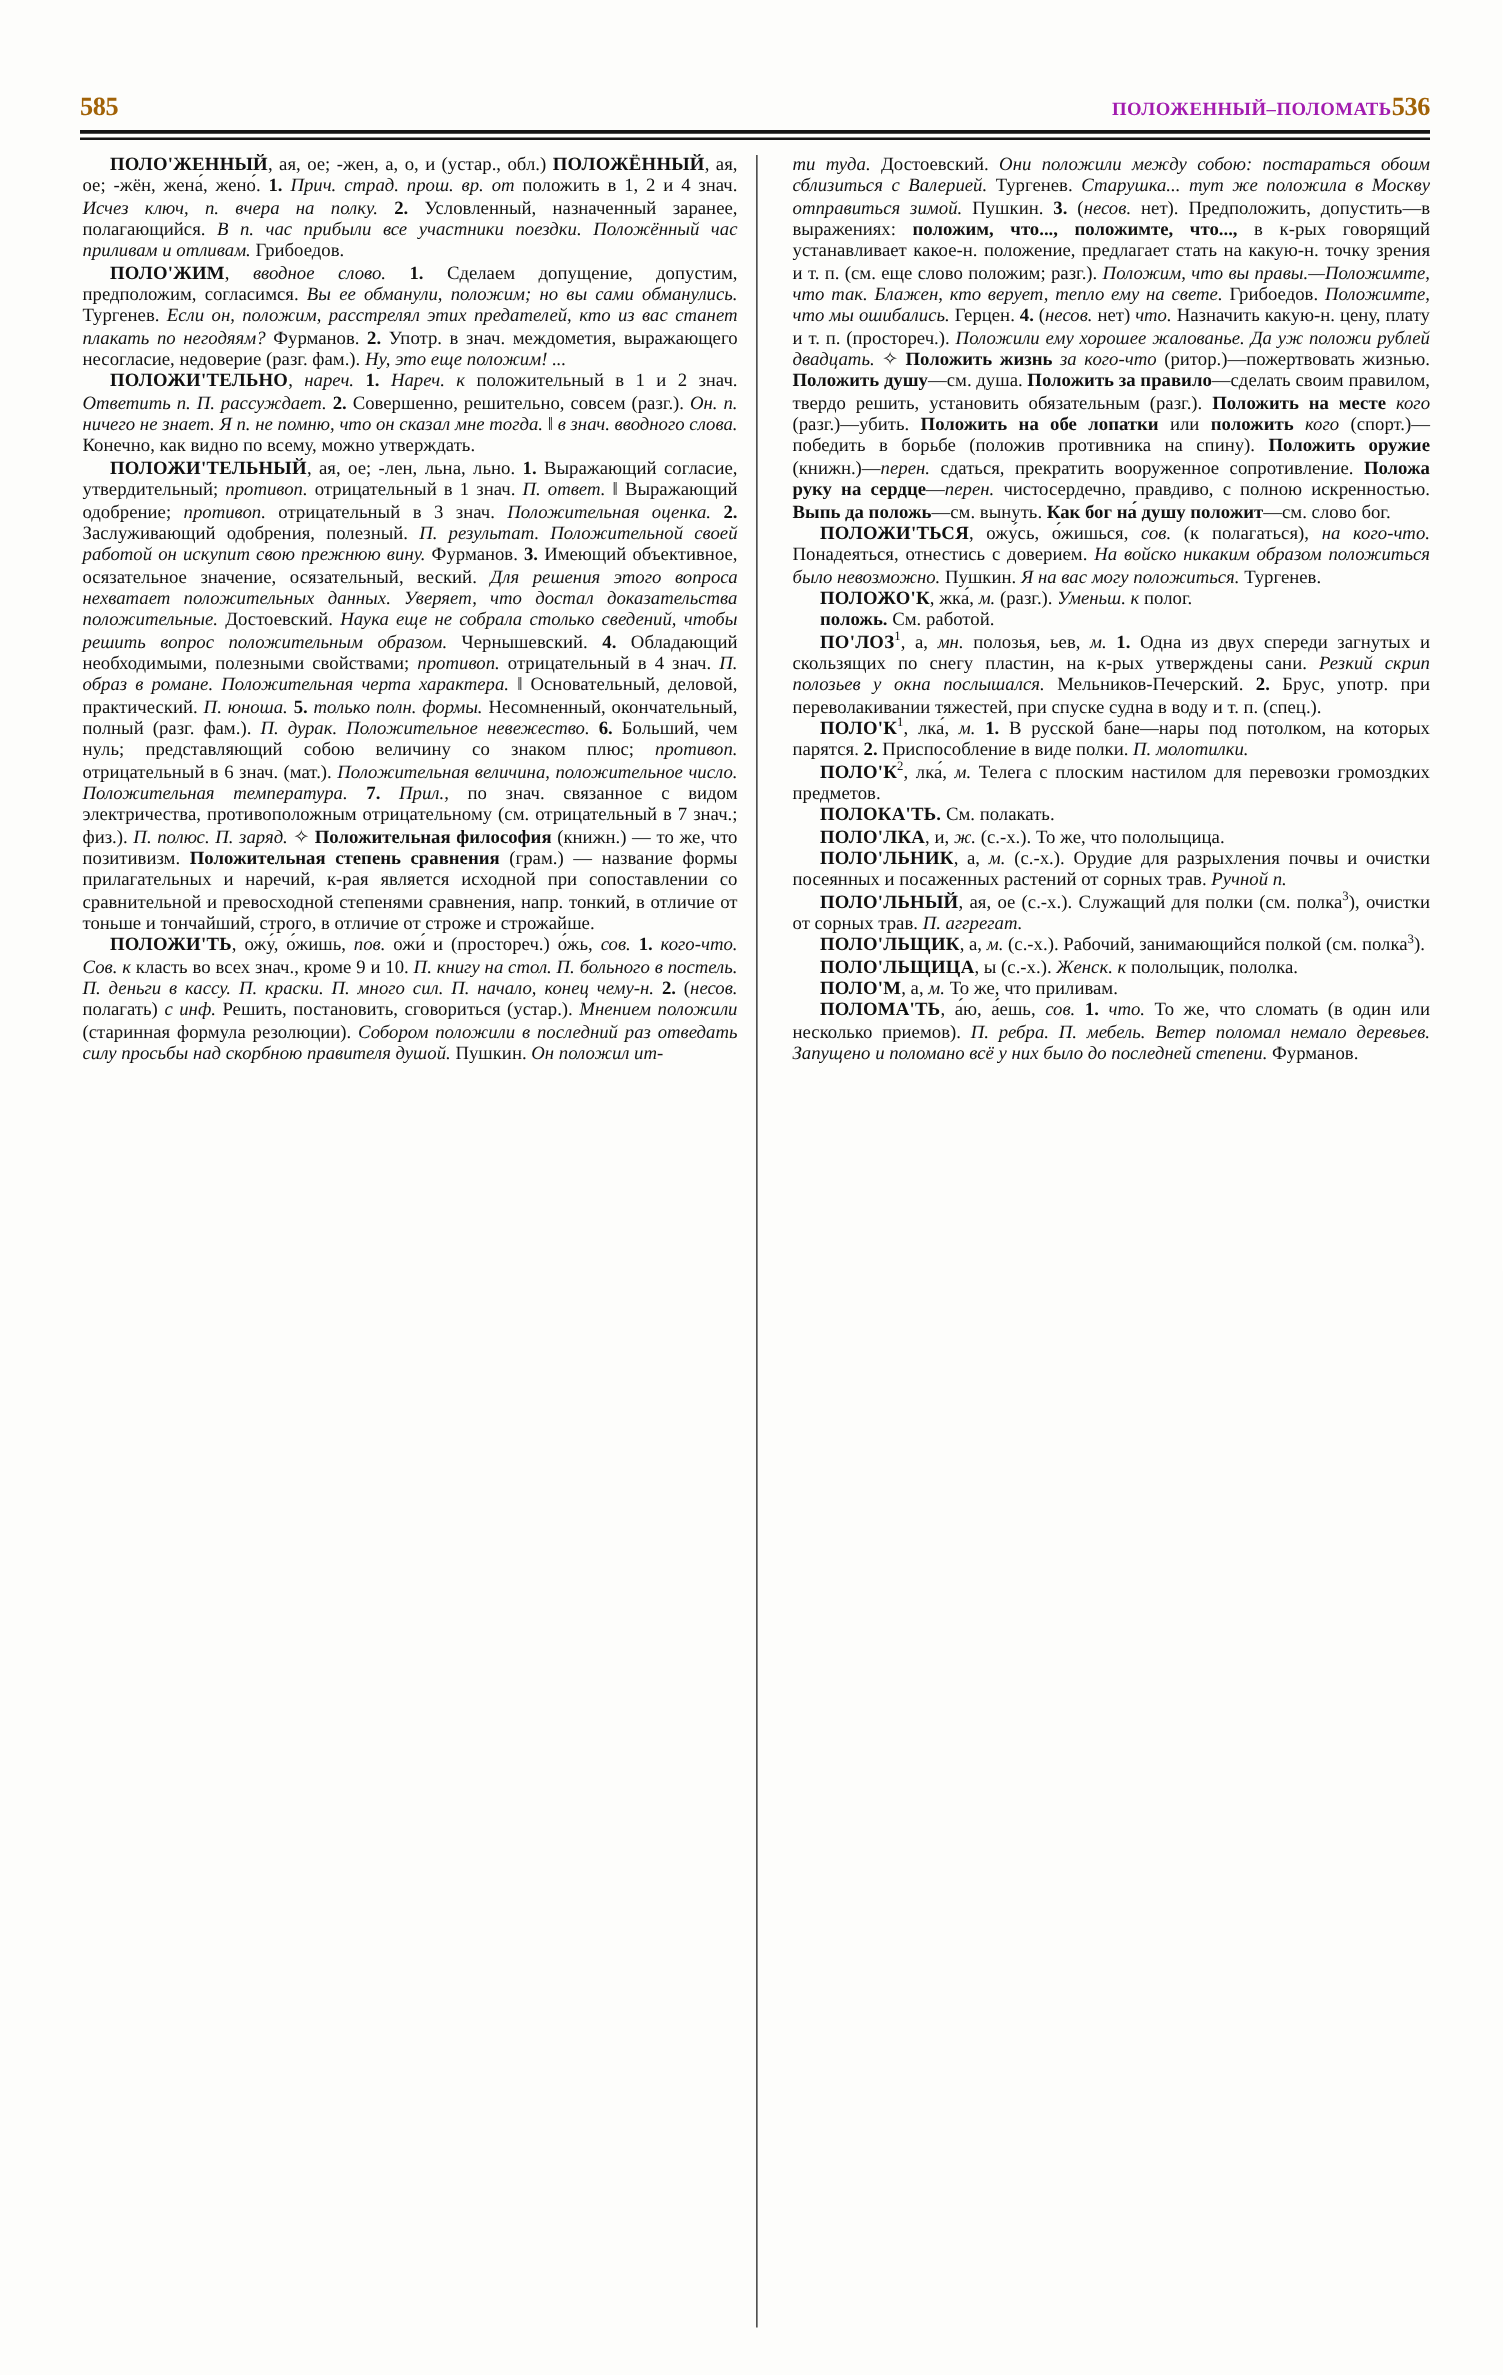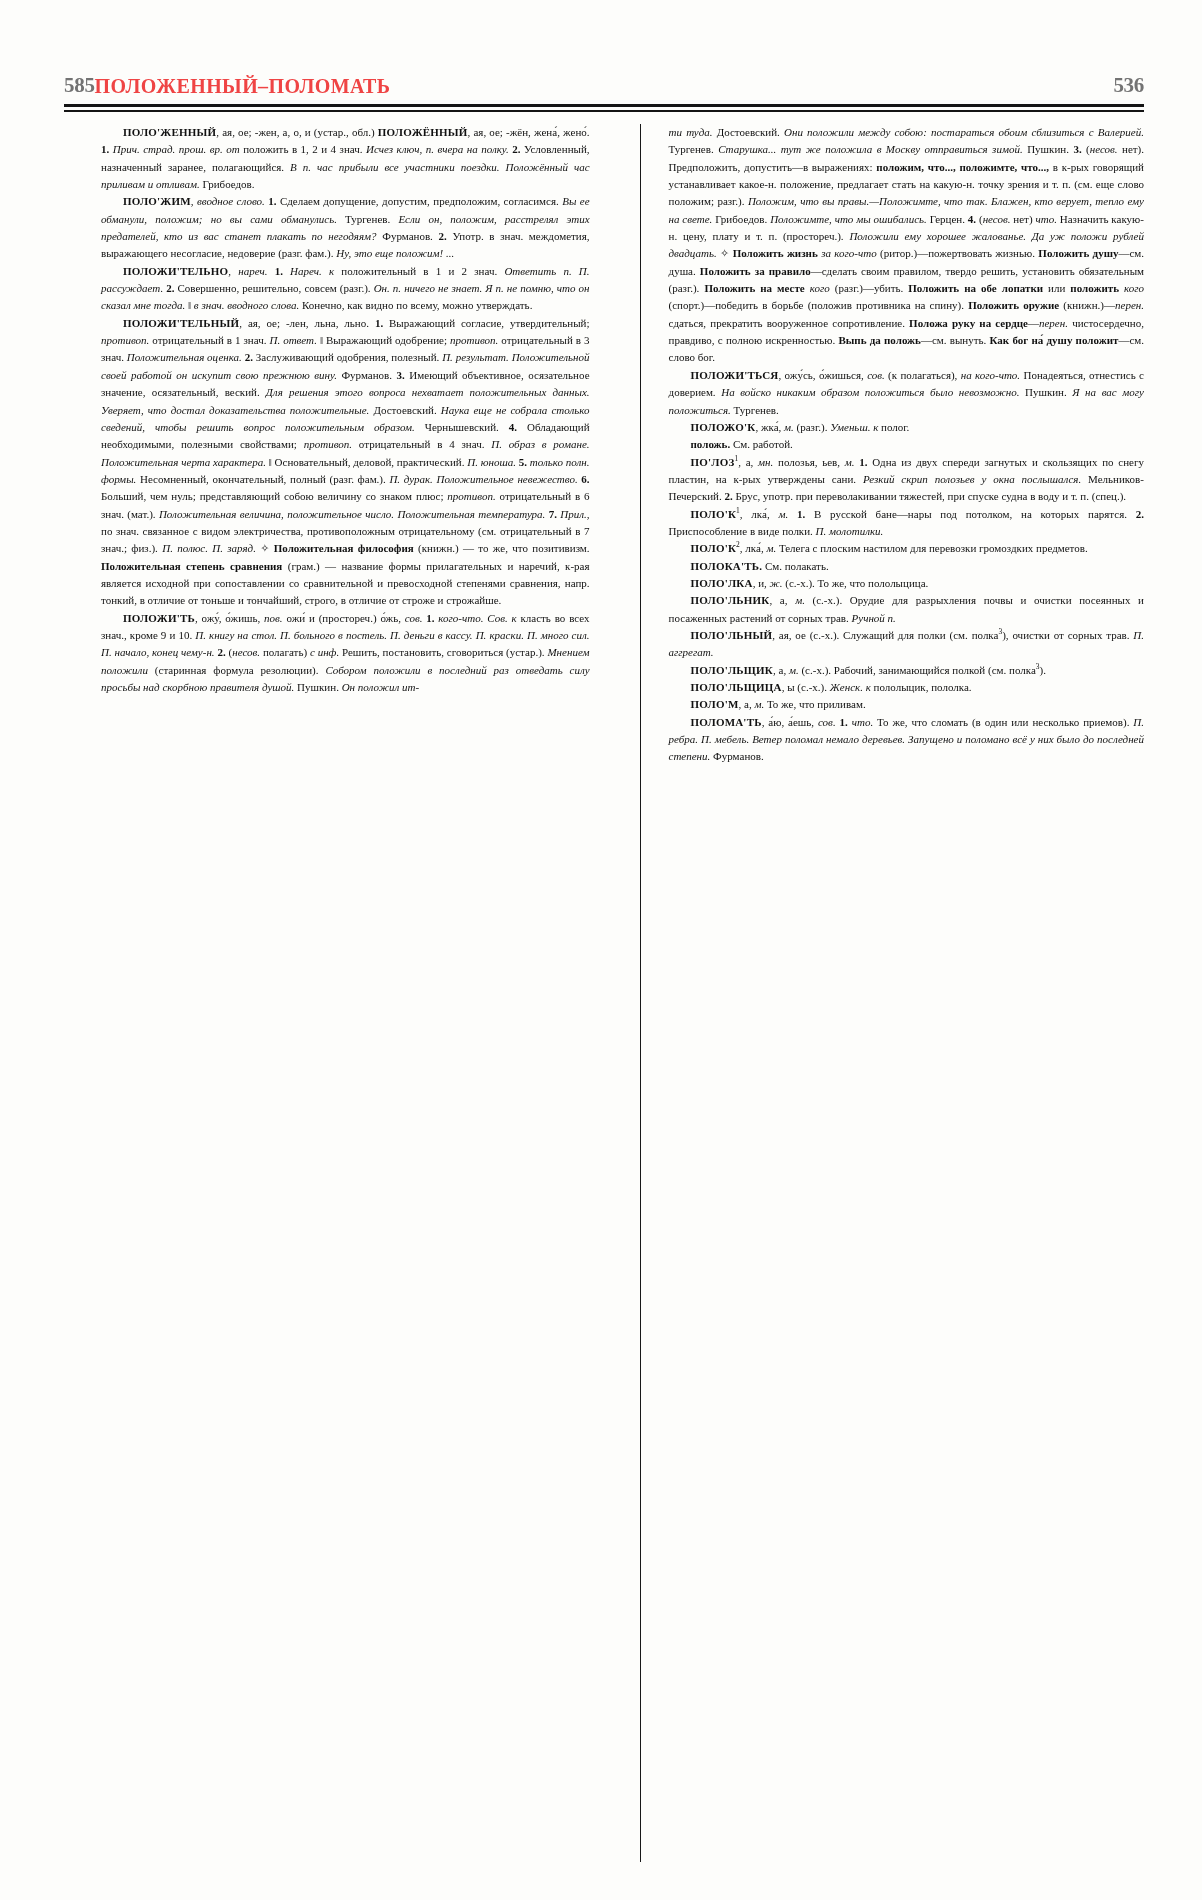--- a/index.html
+++ b/index.html
@@ -29,29 +29,29 @@
     display: flex;
     align-items: flex-end;
     justify-content: space-between;
   }
   .folio {
     font-family: "Liberation Serif", "DejaVu Serif", serif;
     font-weight: bold;
     font-size: 21px;
     letter-spacing: -0.3px;
     line-height: 1;
-    color: #737373;
+    color: #a16207;
   }
   .runtitle {
     font-weight: bold;
-    font-size: 20px;
+    font-size: 15px;
     letter-spacing: 0.4px;
     line-height: 1;
-    color: #ef4444;
-    text-align: left;
+    color: #a21caf;
+    text-align: right;
     flex: 1;
   }
 
   
   .rule-wrap {
     position: absolute;
     left: 64px;
     right: 58px;
     top: 104px;
     height: 8px;
@@ -71,26 +71,25 @@
     left: 66px;
     right: 58px;
     top: 124px;
     bottom: 38px;
     display: flex;
     gap: 0;
   }
   .col {
     width: 50%;
     box-sizing: border-box;
-    font-size: 11px;
+    font-size: 15px;
     line-height: 17.35px;
     text-align: justify;
     text-justify: inter-word;
     hyphens: manual;
-    margin-left: 35px;
     -webkit-hyphens: manual;
   }
   .col-left  { padding-right: 15px; }
   .col-right { padding-left: 28px; border-left: 1.6px solid #181818; }
 
   
   .hw {            
     font-weight: bold;
     letter-spacing: 0.2px;
   }

